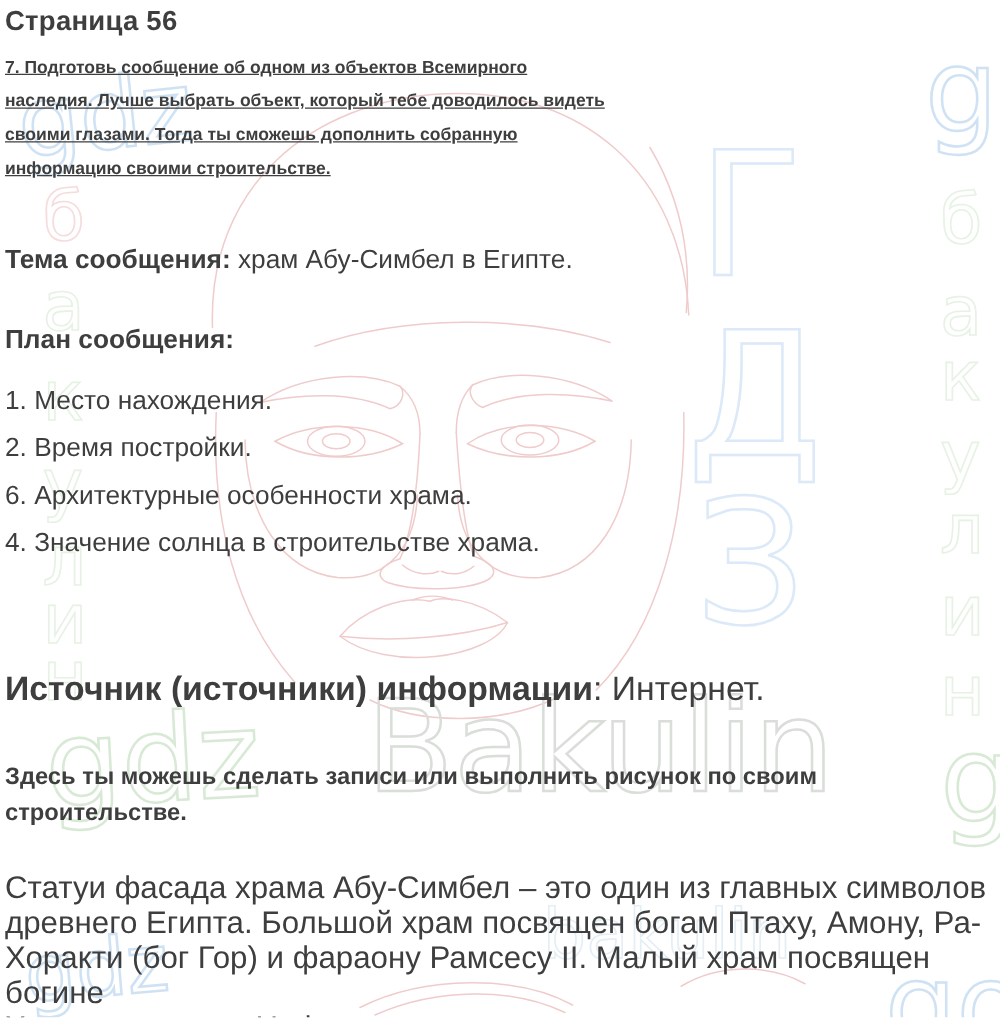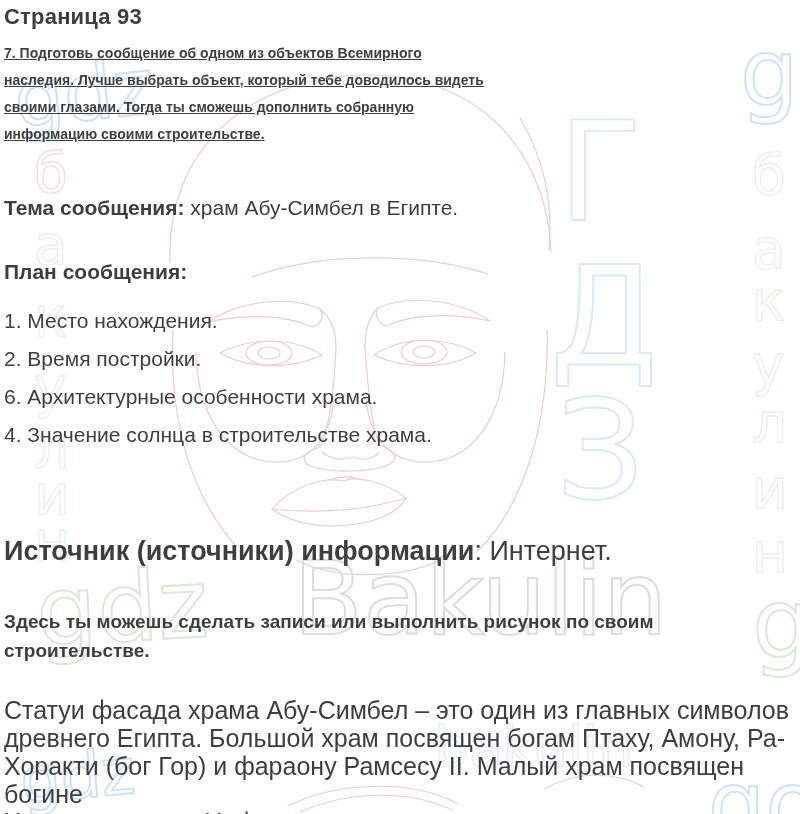--- a/index.html
+++ b/index.html
@@ -98,21 +98,21 @@
   <span class="wm wm-faint-green" style="left:752px;top:148px;font-size:55px;">б</span>
   <span class="wm wm-faint-green" style="left:752px;top:222px;font-size:55px;">а</span>
   <span class="wm wm-faint-green" style="left:752px;top:274px;font-size:55px;">к</span>
   <span class="wm wm-faint-green" style="left:752px;top:338px;font-size:55px;">у</span>
   <span class="wm wm-faint-green" style="left:752px;top:396px;font-size:55px;">л</span>
   <span class="wm wm-faint-green" style="left:752px;top:462px;font-size:55px;">и</span>
   <span class="wm wm-faint-green" style="left:752px;top:526px;font-size:55px;">н</span>
 
   <div class="content">
 
-    <h1 class="blk title">Страница 93</h1>
+    <h1 class="blk title">Страница 56</h1>
 
     <div class="blk task">
       <div>7. Подготовь сообщение об одном из объектов Всемирного</div>
       <div>наследия. Лучше выбрать объект, который тебе доводилось видеть</div>
       <div>своими глазами. Тогда ты сможешь дополнить собранную</div>
       <div>информацию своими строительстве.</div>
     </div>
 
     <p class="blk topic"><span class="b">Тема сообщения:</span><span> храм Абу-Симбел в Египте.</span></p>
 

